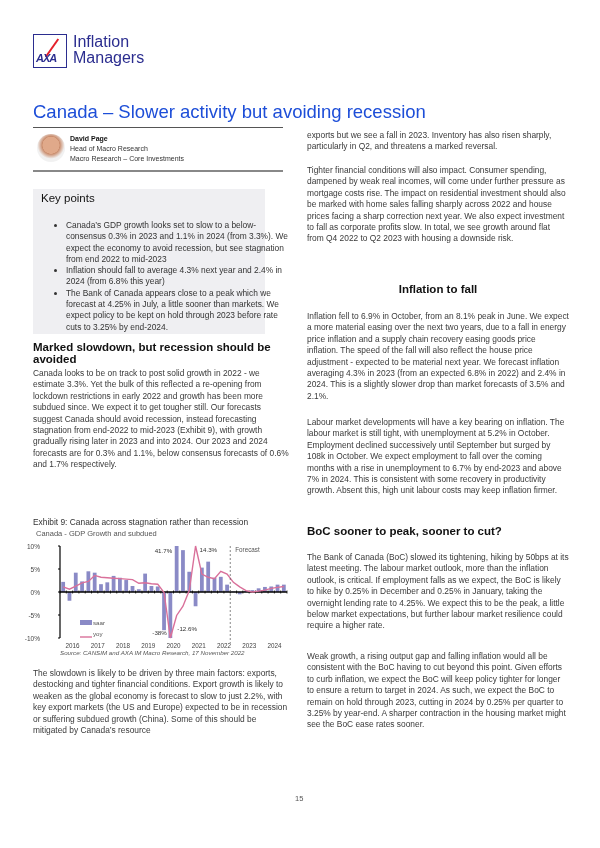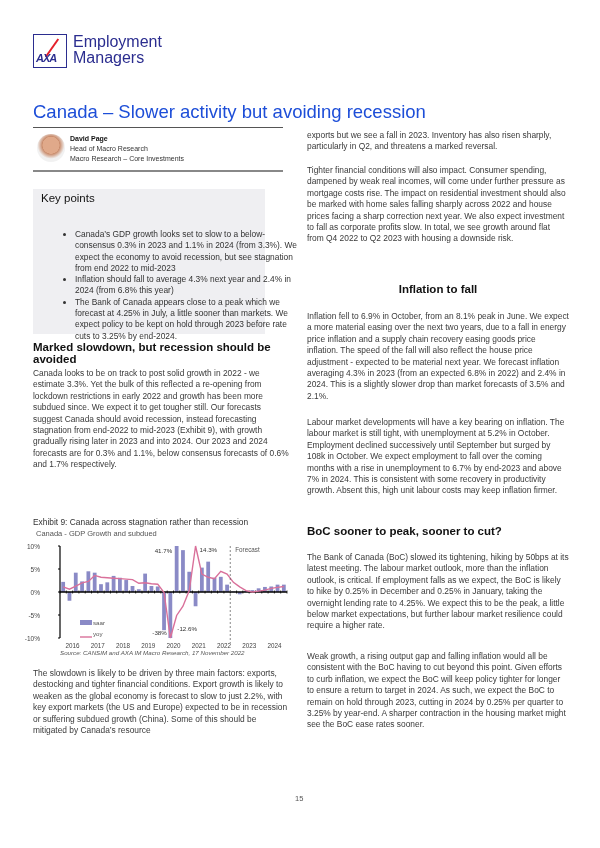--- a/index.html
+++ b/index.html
@@ -12,40 +12,40 @@
   .logo-slash { position:absolute; left:18px; top:3px; width:2px; height:22px; background:#e4202b; transform:rotate(35deg); }
   .logo-text { position:absolute; left:40px; top:0px; font-size:16px; line-height:16px; color:#2b2d8f; }
   .page-title { left:33px; top:101px; font-size:18.5px; color:#1d4ed8; }
   .title-rule { left:33px; top:127px; width:250px; height:1px; background:#555; }
   .author-rule2 { left:33px; top:170px; width:250px; height:2px; background:#888; }
   .avatar { left:37px; top:134px; width:28px; height:28px; border-radius:50%; background:radial-gradient(circle at 50% 40%, #e0a98a 0 38%, #c98b6b 40%, #f1f1f1 62%); }
   .author { left:70px; top:134px; font-size:7px; line-height:10px; color:#333; }
   .author b { font-weight:bold; color:#111; }
   .keybox { left:33px; top:189px; width:232px; height:145px; background:#efeff2; }
   .keybox h3 { position:absolute; left:8px; top:3px; margin:0; font-size:11.5px; font-weight:normal; color:#111; }
-  .keybox ul { position:absolute; left:0; top:28px; margin:12px; padding:0 0 0 30px; width:222px; font-size:8.4px; line-height:11.3px; color:#333; list-style:disc; }
+  .keybox ul { position:absolute; left:0; top:28px; margin:3px; padding:0 0 0 30px; width:222px; font-size:8.4px; line-height:11.3px; color:#333; list-style:disc; }
   .h2 { font-size:11.5px; font-weight:bold; color:#111; }
   .para { font-size:8.4px; line-height:11.4px; color:#3a3a3a; }
   .col-left { left:33px; width:258px; }
   .col-right { left:307px; width:262px; }
   .exhibit-title { left:33px; top:517px; font-size:8.4px; color:#333; }
   .chart-sub { left:36px; top:529px; font-size:7.5px; color:#555; }
   .source { left:60px; top:649px; font-size:6.2px; font-style:italic; color:#555; }
   .page-num { left:295px; top:794px; font-size:7.5px; color:#555; }
   svg text { font-family:"Liberation Sans", sans-serif; }
 </style>
 </head>
 <body>
 
 <div class="abs logo">
   <div class="logo-box"></div>
   <div class="logo-slash"></div>
   <div class="logo-axa">AXA</div>
   <div class="logo-text">
-    <div>Employment</div>
+    <div>Inflation</div>
     <div>Managers</div>
   </div>
 </div>
 
 <div class="abs page-title">Canada – Slower activity but avoiding recession</div>
 <div class="abs title-rule"></div>
 
 <div class="abs avatar"></div>
 <div class="abs author">
   <b>David Page</b><br>

